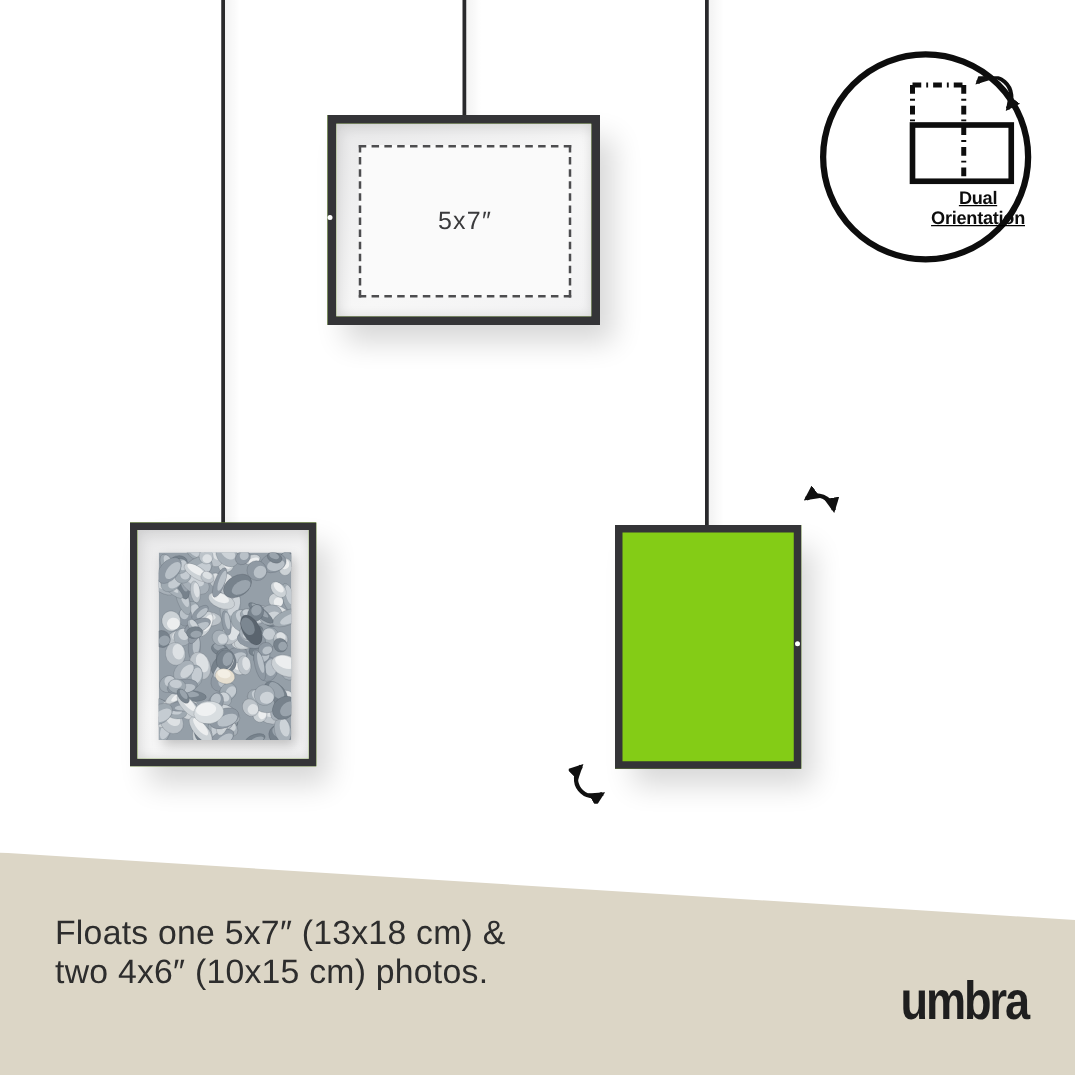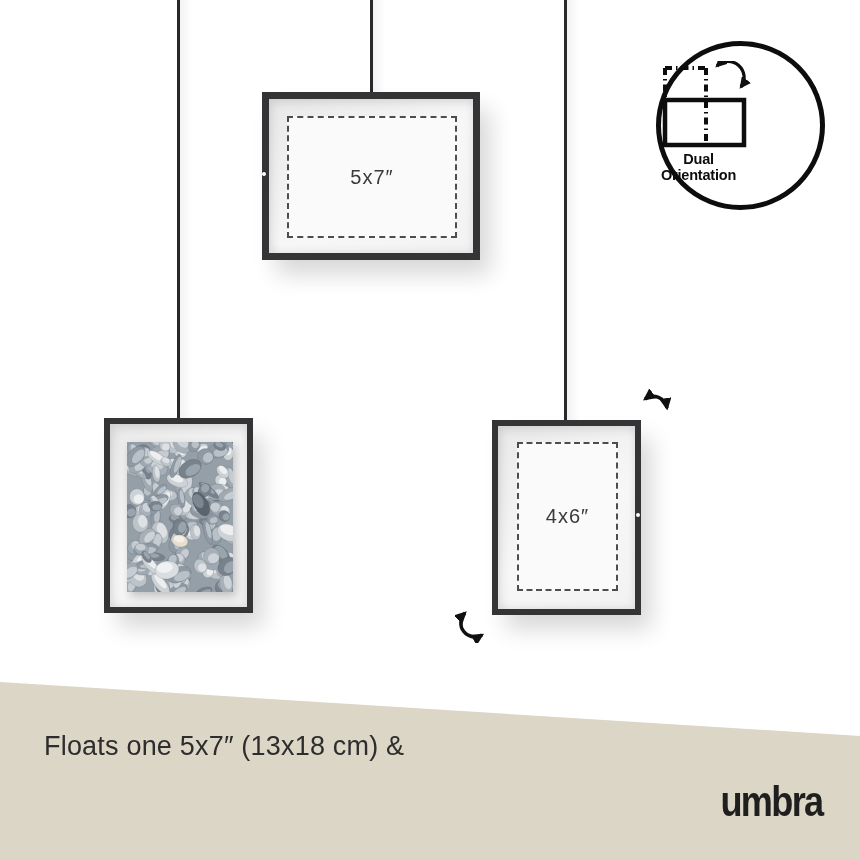--- a/index.html
+++ b/index.html
@@ -33,21 +33,21 @@
   .nub{position:absolute;width:4px;height:4px;background:#fff;border-radius:50%;}
   .nub-left{left:-7px;top:73px;}
   .nub-right{right:-5px;top:87px;}
   
   .rot-arrow{position:absolute;width:36px;height:36px;}
   .arrow-tr{left:640px;top:386px;}
   .arrow-bl{left:455px;top:607px;}
   
   .badge{position:absolute;left:656px;top:41px;width:169px;height:169px;
     box-sizing:border-box;background:#fff;border:5px solid #0d0d0d;border-radius:50%;
-    display:flex;flex-direction:column;align-items:flex-start;}
+    display:flex;flex-direction:column;align-items:flex-end;text-decoration:underline;}
   .badge-icon{width:94px;height:88px;margin-top:15px;}
   .badge-text{margin-top:3px;text-align:center;font-weight:bold;font-size:14.5px;
     line-height:15.5px;color:#0d0d0d;letter-spacing:-0.2px;}
   
   .footer{position:absolute;inset:0;background:#dcd6c6;
     clip-path:polygon(0 682px,860px 736px,860px 860px,0 860px);}
   .caption{position:absolute;left:44px;top:731px;font-size:27px;line-height:31px;
     color:#2d2d2d;letter-spacing:0.2px;}
   .brand{position:absolute;right:38px;top:777px;font-size:43px;font-weight:bold;
     color:#1f1f1f;letter-spacing:-2px;transform:scaleX(0.84);transform-origin:100% 0;}
@@ -684,25 +684,20 @@
           </g>
           <g transform="rotate(-8.0 40.0 128.0)">
             <ellipse cx="40.0" cy="128.0" rx="12.0" ry="9.0" fill="#d9dee1" stroke="rgba(55,65,75,0.28)" stroke-width="0.5"></ellipse>
             <ellipse cx="38.2" cy="125.3" rx="8.2" ry="5.2" fill="#eff1f2"></ellipse>
           </g>
         </svg>
     </div>
   </div>
 
   <div class="frame frame-right">
-    <div class="mat">
-      <div class="dashed dashed-right">
-        <span class="size-label">4x6″</span>
-      </div>
-    </div>
     <span class="nub nub-right"></span>
   </div>
 
   <svg class="rot-arrow arrow-tr" viewBox="0 0 36 36">
     <defs>
       <marker id="ah" viewBox="0 0 10 10" refX="8" refY="5" markerWidth="3.6" markerHeight="3.6" orient="auto-start-reverse">
         <path d="M0 0 L10 5 L0 10 Z" fill="#101010"></path>
       </marker>
     </defs>
     <path d="M5 13 A 14 14 0 0 1 27 22" fill="none" stroke="#101010" stroke-width="3.4" marker-start="url(#ah)" marker-end="url(#ah)"></path>
@@ -721,17 +716,18 @@
     </svg>
     <div class="badge-text">
       <div>Dual</div>
       <div>Orientation</div>
     </div>
   </div>
 
   <div class="footer">
     <div class="caption">
       <div>Floats one 5x7″ (13x18 cm) &amp;</div>
+      <div>two 4x6″ (10x15 cm) photos.</div>
     </div>
     <div class="brand">umbra</div>
   </div>
 
 </div>
 
 </body></html>

